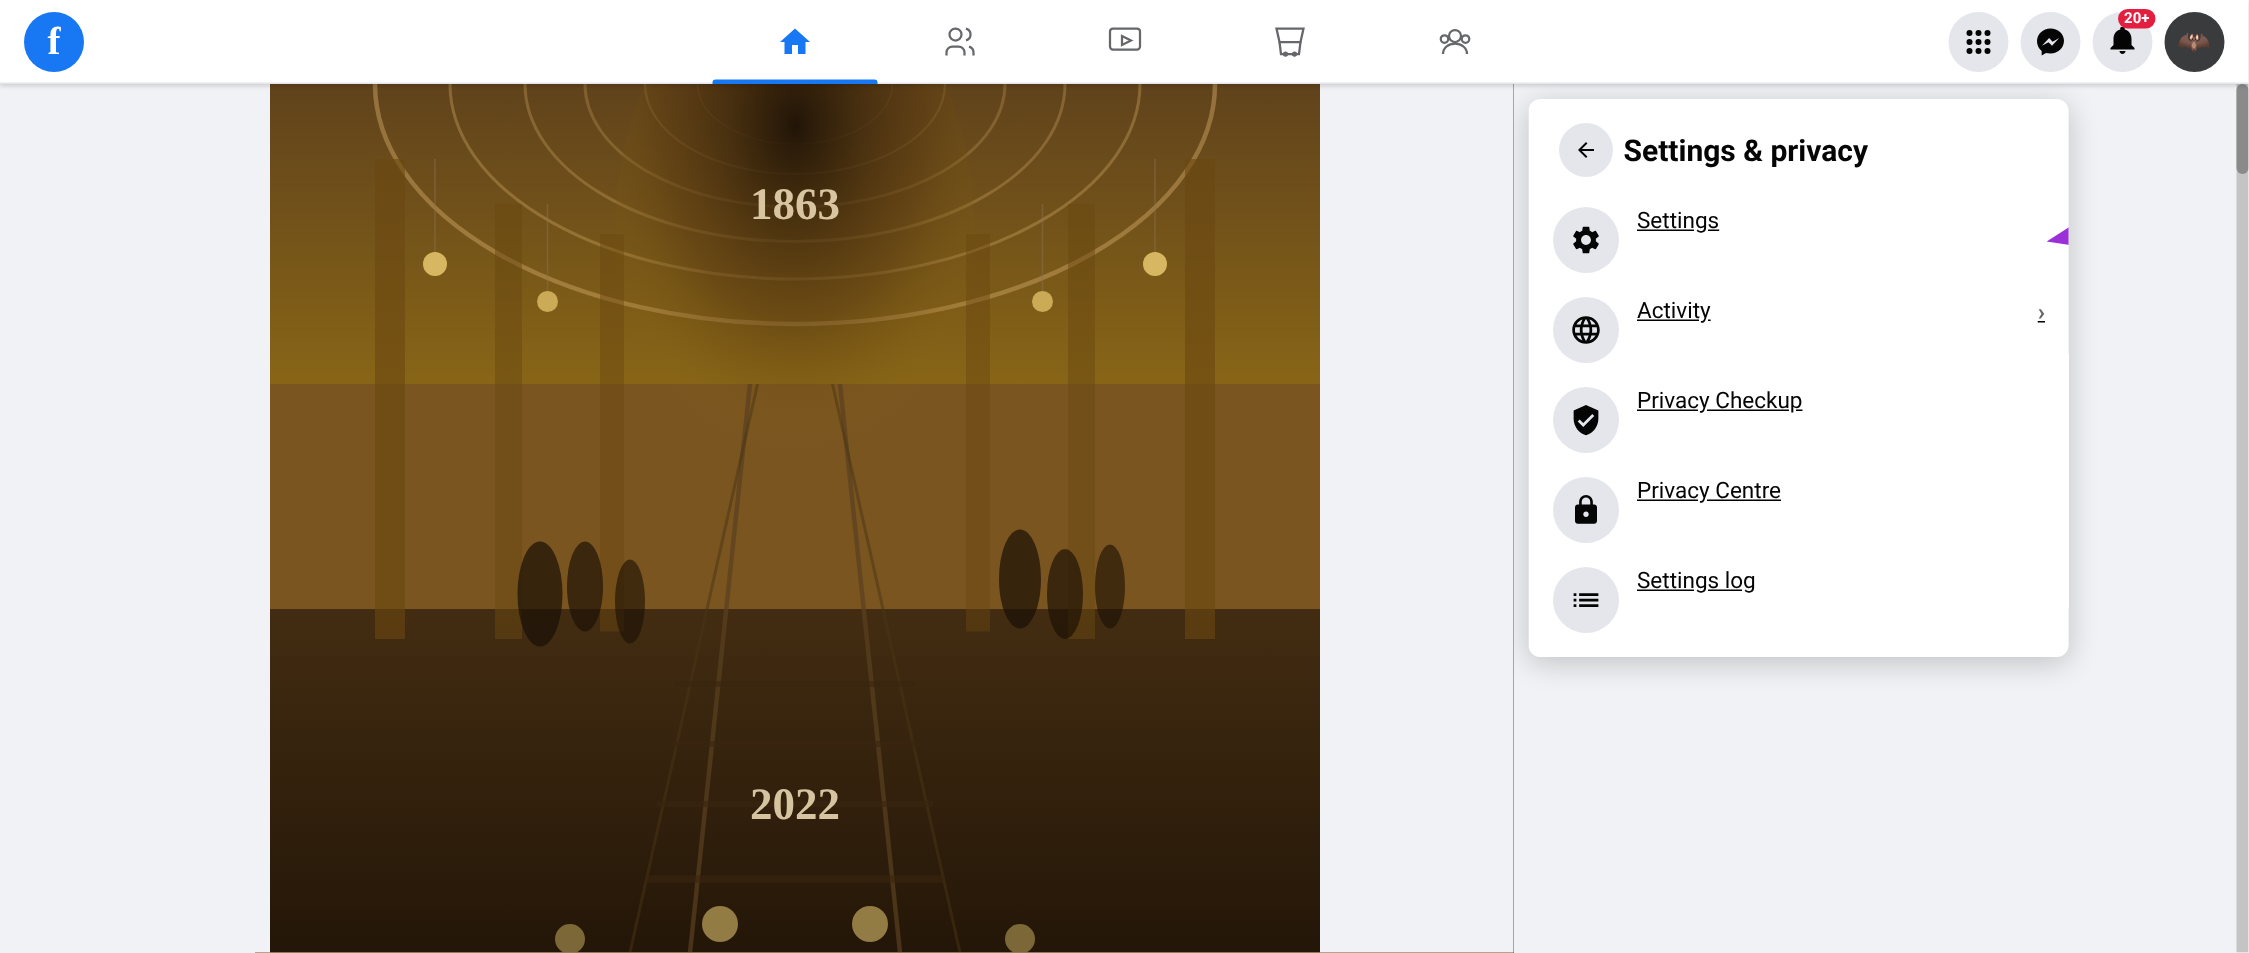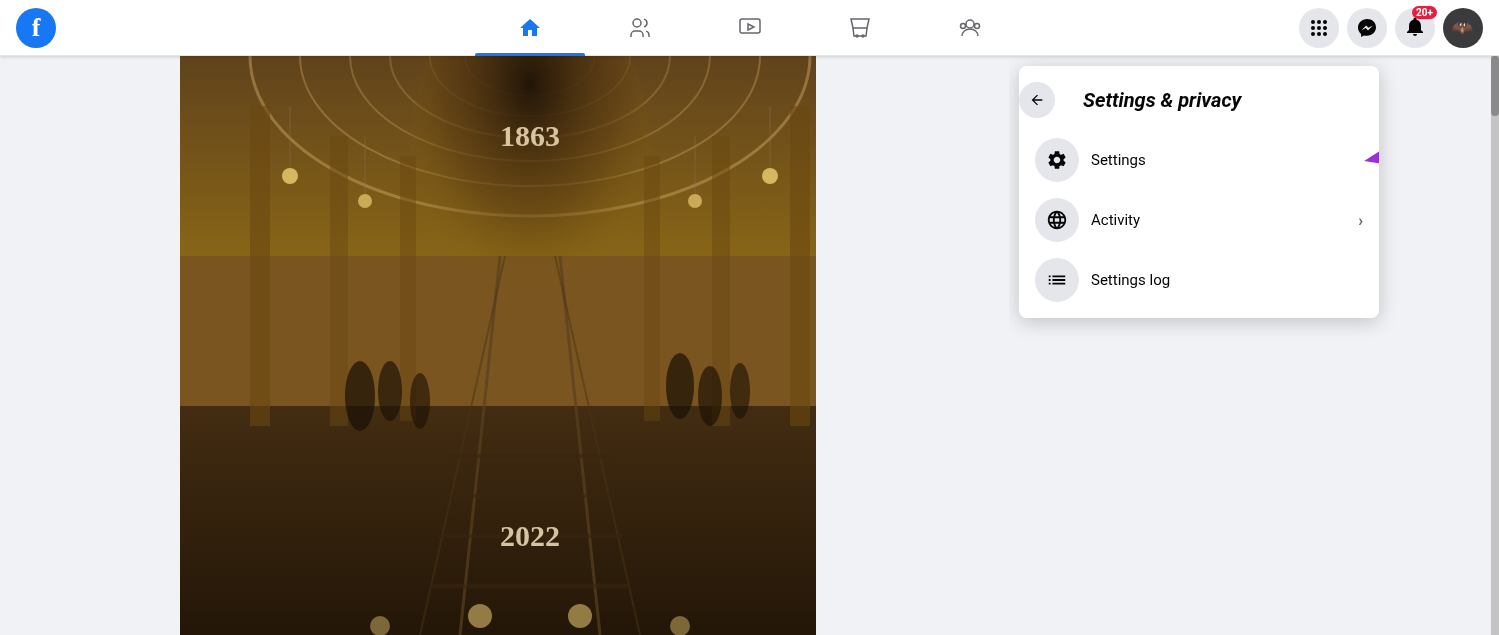--- a/index.html
+++ b/index.html
@@ -130,21 +130,21 @@
 
     
     .left-panel {
       flex: 1;
       background: #f0f2f5;
       overflow: hidden;
       position: relative;
     }
 
     .painting-container {
-      width: 636px;
+      width: 700px;
       height: 579px;
       position: absolute;
       left: 180px;
       top: 0;
       background: #8B6914;
       overflow: hidden;
     }
 
     
     .painting-bg {
@@ -183,23 +183,22 @@
       box-shadow: 0 4px 20px rgba(0,0,0,0.2);
       padding: 8px 0;
       margin-left: 10px;
       max-height: 560px;
       overflow-y: auto;
     }
 
     .dropdown-header {
       display: flex;
       align-items: center;
-      padding: 8px 0 12px;
-      gap: 28px;
-      font-style: italic;
+      padding: 8px 20px 12px;
+      gap: 7px;
     }
 
     .back-btn {
       width: 36px;
       height: 36px;
       border-radius: 50%;
       background: #e4e6eb;
       display: flex;
       align-items: center;
       justify-content: center;
@@ -210,26 +209,27 @@
     }
 
     .dropdown-title {
       font-size: 20px;
       font-weight: 700;
       color: #050505;
     }
 
     .menu-item {
       display: flex;
-      align-items: center;
+      align-items: flex-start;
       padding: 8px 16px;
       cursor: pointer;
       gap: 12px;
       min-height: 60px;
       position: relative;
+      text-decoration: underline;
     }
 
     .menu-icon-circle {
       width: 44px;
       height: 44px;
       border-radius: 50%;
       background: #e4e6eb;
       display: flex;
       align-items: center;
       justify-content: center;
@@ -482,21 +482,37 @@
       <div class="menu-item">
         <div class="menu-icon-circle">
           <svg width="22" height="22" viewBox="0 0 24 24" fill="#050505">
             <path d="M11.99 2C6.47 2 2 6.48 2 12s4.47 10 9.99 10C17.52 22 22 17.52 22 12S17.52 2 11.99 2zm6.93 6h-2.95c-.32-1.25-.78-2.45-1.38-3.56 1.84.63 3.37 1.91 4.33 3.56zM12 4.04c.83 1.2 1.48 2.53 1.91 3.96h-3.82c.43-1.43 1.08-2.76 1.91-3.96zM4.26 14C4.1 13.36 4 12.69 4 12s.1-1.36.26-2h3.38c-.08.66-.14 1.32-.14 2 0 .68.06 1.34.14 2H4.26zm.82 2h2.95c.32 1.25.78 2.45 1.38 3.56-1.84-.63-3.37-1.9-4.33-3.56zm2.95-8H5.08c.96-1.66 2.49-2.93 4.33-3.56C8.81 5.55 8.35 6.75 8.03 8zM12 19.96c-.83-1.2-1.48-2.53-1.91-3.96h3.82c-.43 1.43-1.08 2.76-1.91 3.96zM14.34 14H9.66c-.09-.66-.16-1.32-.16-2 0-.68.07-1.35.16-2h4.68c.09.65.16 1.32.16 2 0 .68-.07 1.34-.16 2zm.25 5.56c.6-1.11 1.06-2.31 1.38-3.56h2.95c-.96 1.65-2.49 2.93-4.33 3.56zM16.36 14c.08-.66.14-1.32.14-2 0-.68-.06-1.34-.14-2h3.38c.16.64.26 1.31.26 2s-.1 1.36-.26 2h-3.38z"></path>
           </svg>
         </div>
         <span class="menu-item-label">Activity</span>
         <span class="menu-item-arrow">›</span>
       </div>
 
-
+      <div class="menu-item">
+        <div class="menu-icon-circle">
+          <svg width="22" height="22" viewBox="0 0 24 24" fill="#050505">
+            <path d="M12 1L3 5v6c0 5.55 3.84 10.74 9 12 5.16-1.26 9-6.45 9-12V5l-9-4zm-2 16l-4-4 1.41-1.41L10 14.17l6.59-6.59L18 9l-8 8z"></path>
+          </svg>
+        </div>
+        <span class="menu-item-label">Privacy Checkup</span>
+      </div>
+
+      <div class="menu-item">
+        <div class="menu-icon-circle">
+          <svg width="22" height="22" viewBox="0 0 24 24" fill="#050505">
+            <path d="M18 8h-1V6c0-2.76-2.24-5-5-5S7 3.24 7 6v2H6c-1.1 0-2 .9-2 2v10c0 1.1.9 2 2 2h12c1.1 0 2-.9 2-2V10c0-1.1-.9-2-2-2zm-6 9c-1.1 0-2-.9-2-2s.9-2 2-2 2 .9 2 2-.9 2-2 2zm3.1-9H8.9V6c0-1.71 1.39-3.1 3.1-3.1 1.71 0 3.1 1.39 3.1 3.1v2z"></path>
+          </svg>
+        </div>
+        <span class="menu-item-label">Privacy Centre</span>
+      </div>
 
       <div class="menu-item">
         <div class="menu-icon-circle">
           <svg width="22" height="22" viewBox="0 0 24 24" fill="#050505">
             <path d="M3 13h2v-2H3v2zm0 4h2v-2H3v2zm0-8h2V7H3v2zm4 4h14v-2H7v2zm0 4h14v-2H7v2zM7 7v2h14V7H7z"></path>
           </svg>
         </div>
         <span class="menu-item-label">Settings log</span>
       </div>
 

